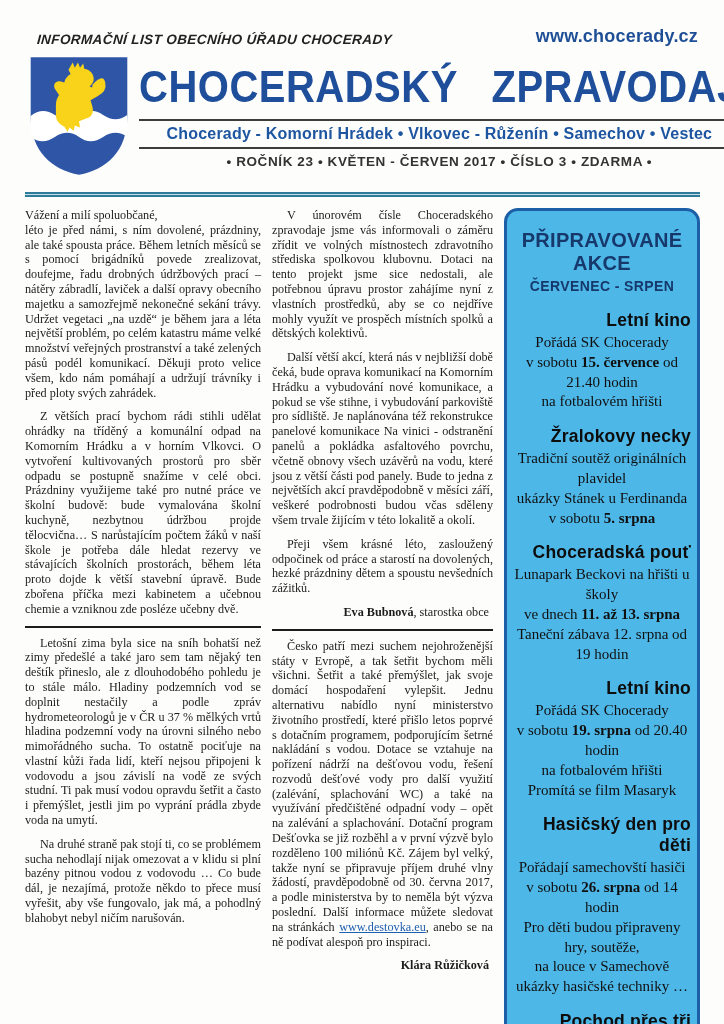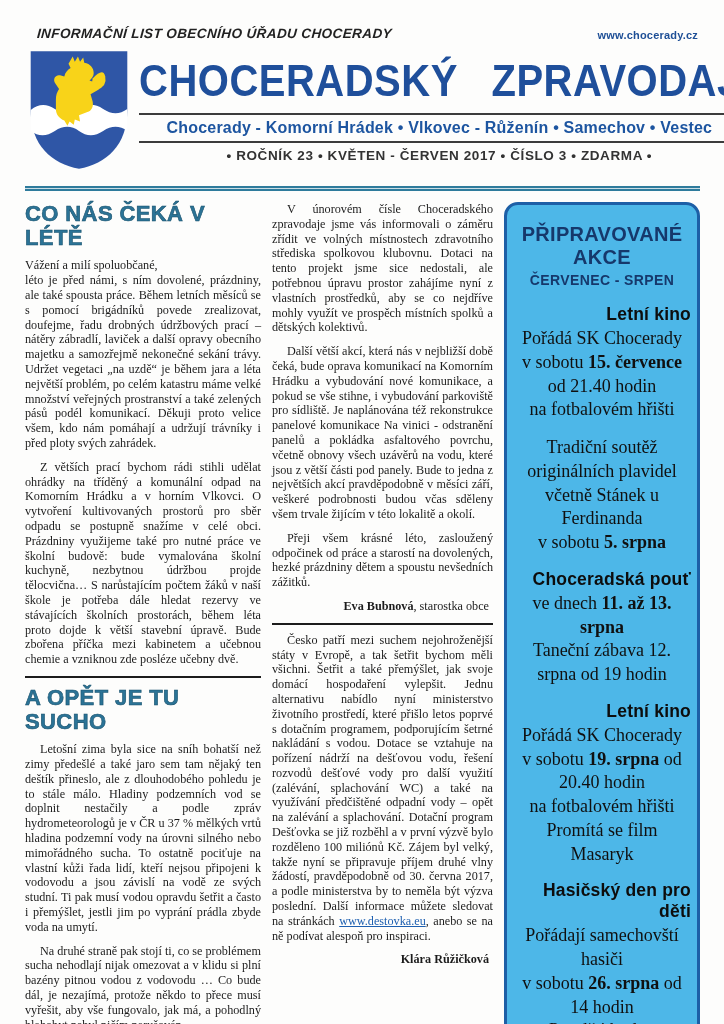--- a/index.html
+++ b/index.html
@@ -10,21 +10,21 @@
     font-family:"Liberation Serif", serif; color:#1c1c1c;
     padding:26px 24px 0 25px;
   }
   
   .top-row{ display:flex; justify-content:space-between; align-items:flex-end; padding:0 2px 4px 12px; }
   .tagline{
     font-family:"Liberation Sans", sans-serif; font-style:italic; font-weight:bold;
     font-size:13.5px; letter-spacing:.4px; color:#222; transform:skewX(-4deg);
   }
   .website{
-    font-family:"Liberation Sans", sans-serif; font-weight:bold; font-size:11px;
+    font-family:"Liberation Sans", sans-serif; font-weight:bold; font-size:18px;
     color:#1e4f96; letter-spacing:.2px;
   }
   .masthead{ display:flex; align-items:flex-start; }
   .coat{ width:108px; flex:0 0 108px; margin-top:2px; }
   .mast-right{ flex:1; margin-left:6px; }
   .paper-title{
     font-family:"Liberation Sans", sans-serif; font-weight:800; font-size:40px;
     color:#1f4f9b; letter-spacing:.5px; word-spacing:22px; white-space:nowrap;
     line-height:1.05; margin-top:12px; transform:scaleY(1.12); transform-origin:left top;
   }
@@ -67,21 +67,21 @@
   }
   .events-subtitle{
     font-family:"Liberation Sans", sans-serif; font-weight:800; font-size:14px;
     color:#16386b; margin-top:3px; margin-bottom:16px; letter-spacing:.4px;
   }
   .event{ margin-bottom:14px; }
   .event-name{
     font-family:"Liberation Sans", sans-serif; font-weight:800; font-size:17.5px;
     color:#0d0d0d; margin-bottom:2px; letter-spacing:.2px;text-align:right;
   }
-  .event-line{ font-size:18px; line-height:1.32; color:#101010; }
+  .event-line{ font-size:15px; line-height:1.32; color:#101010; }
 </style>
 </head>
 <body>
 
 <div class="page">
 
   <header>
     <div class="top-row">
       <span class="tagline">INFORMAČNÍ LIST OBECNÍHO ÚŘADU CHOCERADY</span>
       <span class="website">www.chocerady.cz</span>
@@ -103,25 +103,23 @@
         <div class="villages">Chocerady - Komorní Hrádek • Vlkovec - Růženín • Samechov • Vestec</div>
         <div class="issue-line">• ROČNÍK 23 • KVĚTEN - ČERVEN 2017 • ČÍSLO 3 • ZDARMA •</div>
       </div>
     </div>
 
     <div class="teal-bar"></div>
   </header>
 
   <main class="columns">
     <section class="col" id="col-left">
-        <h2 class="article-heading">CO NÁS ČEKÁ V LÉTĚ</h2>
         <p class="body-p"><span>Vážení a milí spoluobčané,</span><br><span>léto je před námi, s ním dovolené, prázdniny, ale také spousta práce. Během letních měsíců se s pomocí brigádníků povede zrealizovat, doufejme, řadu drobných údržbových prací – nátěry zábradlí, laviček a další opravy obecního majetku a samozřejmě nekonečné sekání trávy. Udržet vegetaci „na uzdě“ je během jara a léta největší problém, po celém katastru máme velké množství veřejných prostranství a také zelených pásů podél komunikací. Děkuji proto velice všem, kdo nám pomáhají a udržují trávníky i před ploty svých zahrádek.</span></p>
         <p class="body-p ind"><span>Z větších prací bychom rádi stihli udělat ohrádky na tříděný a komunální odpad na Komorním Hrádku a v horním Vlkovci. O vytvoření kultivovaných prostorů pro sběr odpadu se postupně snažíme v celé obci. Prázdniny využijeme také pro nutné práce ve školní budově: bude vymalována školní kuchyně, nezbytnou údržbou projde tělocvična… S narůstajícím počtem žáků v naší škole je potřeba dále hledat rezervy ve stávajících školních prostorách, během léta proto dojde k větší stavební úpravě. Bude zbořena příčka mezi kabinetem a učebnou chemie a vzniknou zde posléze učebny dvě.</span></p>
         <div class="article-rule"></div>
-        <h2 class="article-heading">A OPĚT JE TU SUCHO</h2>
         <p class="body-p ind"><span>Letošní zima byla sice na sníh bohatší než zimy předešlé a také jaro sem tam nějaký ten deštík přineslo, ale z dlouhodobého pohledu je to stále málo. Hladiny podzemních vod se doplnit nestačily a podle zpráv hydrometeorologů je v ČR u 37 % mělkých vrtů hladina podzemní vody na úrovni silného nebo mimořádného sucha. To ostatně pociťuje na vlastní kůži řada lidí, kteří nejsou připojeni k vodovodu a jsou závislí na vodě ze svých studní. Ti pak musí vodou opravdu šetřit a často i přemýšlet, jestli jim po vyprání prádla zbyde voda na umytí.</span></p>
         <p class="body-p ind"><span>Na druhé straně pak stojí ti, co se problémem sucha nehodlají nijak omezovat a v klidu si plní bazény pitnou vodou z vodovodu … Co bude dál, je nezajímá, protože někdo to přece musí vyřešit, aby vše fungovalo, jak má, a pohodlný blahobyt nebyl ničím narušován.</span></p>
       </section>
     <section class="col" id="col-mid">
         <p class="body-p ind"><span>V únorovém čísle Choceradského zpravodaje jsme vás informovali o záměru zřídit ve volných místnostech zdravotního střediska spolkovou klubovnu. Dotaci na tento projekt jsme sice nedostali, ale potřebnou úpravu prostor zahájíme nyní z vlastních prostředků, aby se co nejdříve mohly využít ve prospěch místních spolků a dětských kolektivů.</span></p>
         <p class="body-p ind"><span>Další větší akcí, která nás v nejbližší době čeká, bude oprava komunikací na Komorním Hrádku a vybudování nové komunikace, a pokud se vše stihne, i vybudování parkoviště pro sídliště. Je naplánována též rekonstrukce panelové komunikace Na vinici - odstranění panelů a pokládka asfaltového povrchu, včetně obnovy všech uzávěrů na vodu, které jsou z větší části pod panely. Bude to jedna z největších akcí pravděpodobně v měsíci září, veškeré podrobnosti budou včas sděleny všem trvale žijícím v této lokalitě a okolí.</span></p>
         <p class="body-p ind"><span>Přeji všem krásné léto, zasloužený odpočinek od práce a starostí na dovolených, hezké prázdniny dětem a spoustu nevšedních zážitků.</span></p>
         <p class="body-p sig"><span class="b">Eva Bubnová</span><span>, starostka obce</span></p>
         <div class="article-rule"></div>
         <p class="body-p ind"><span>Česko patří mezi suchem nejohroženější státy v Evropě, a tak šetřit bychom měli všichni. Šetřit a také přemýšlet, jak svoje domácí hospodaření vylepšit. Jednu alternativu nabídlo nyní ministerstvo životního prostředí, které přišlo letos poprvé s dotačním programem, podporujícím šetrné nakládání s vodou. Dotace se vztahuje na pořízení nádrží na dešťovou vodu, řešení rozvodů dešťové vody pro další využití (zalévání, splachování WC) a také na využívání předčištěné odpadní vody – opět na zalévání a splachování. Dotační program Dešťovka se již rozběhl a v první výzvě bylo rozděleno 100 miliónů Kč. Zájem byl velký, takže nyní se připravuje příjem druhé vlny žádostí, pravděpodobně od 30. června 2017, a podle ministerstva by to neměla být výzva poslední. Další informace můžete sledovat na stránkách </span><a class="link" href="#">www.destovka.eu</a><span>, anebo se na ně podívat alespoň pro inspiraci.</span></p>
@@ -133,26 +131,28 @@
         <div class="events-title">PŘIPRAVOVANÉ AKCE</div>
         <div class="events-subtitle">ČERVENEC - SRPEN</div>
         <div id="events-list">
             <div class="event">
               <div class="event-name">Letní kino</div>
               <div class="event-line"><span>Pořádá SK Chocerady</span></div>
               <div class="event-line"><span>v sobotu </span><span class="b">15. července</span><span> od 21.40 hodin</span></div>
               <div class="event-line"><span>na fotbalovém hřišti</span></div>
             </div>
             <div class="event">
+              <div class="event-name">Žralokovy necky</div>
               <div class="event-line"><span>Tradiční soutěž originálních plavidel</span></div>
-              <div class="event-line"><span>včetně Stánek u Ferdinanda</span></div>
+              <div class="event-line"><span>ukázky Stánek u Ferdinanda</span></div>
               <div class="event-line"><span>v sobotu </span><span class="b">5. srpna</span></div>
             </div>
             <div class="event">
               <div class="event-name">Choceradská pouť</div>
+              <div class="event-line"><span>Lunapark Beckovi na hřišti u školy</span></div>
               <div class="event-line"><span>ve dnech </span><span class="b">11. až 13. srpna</span></div>
               <div class="event-line"><span>Taneční zábava 12. srpna od 19 hodin</span></div>
             </div>
             <div class="event">
               <div class="event-name">Letní kino</div>
               <div class="event-line"><span>Pořádá SK Chocerady</span></div>
               <div class="event-line"><span>v sobotu </span><span class="b">19. srpna</span><span> od 20.40 hodin</span></div>
               <div class="event-line"><span>na fotbalovém hřišti</span></div>
               <div class="event-line"><span>Promítá se film Masaryk</span></div>
             </div>

